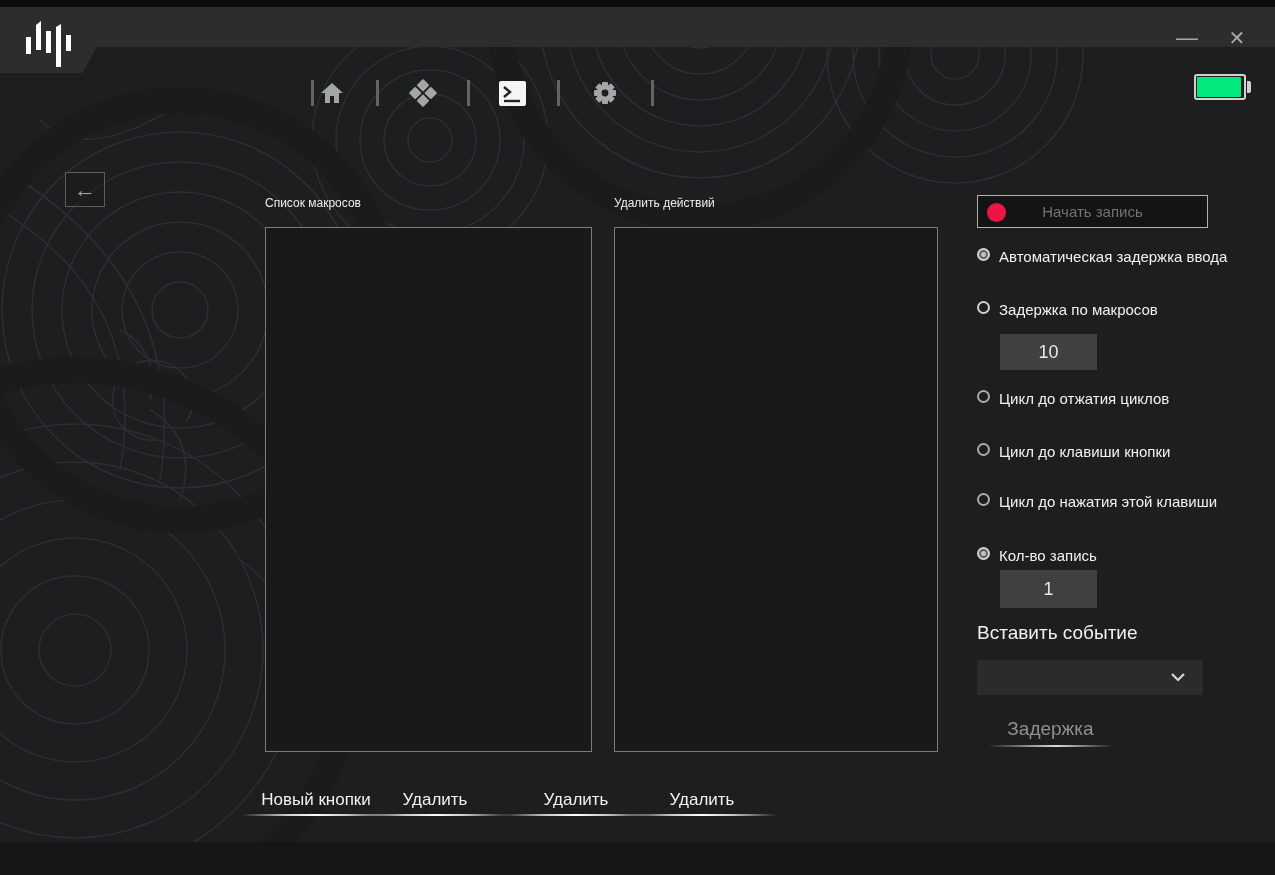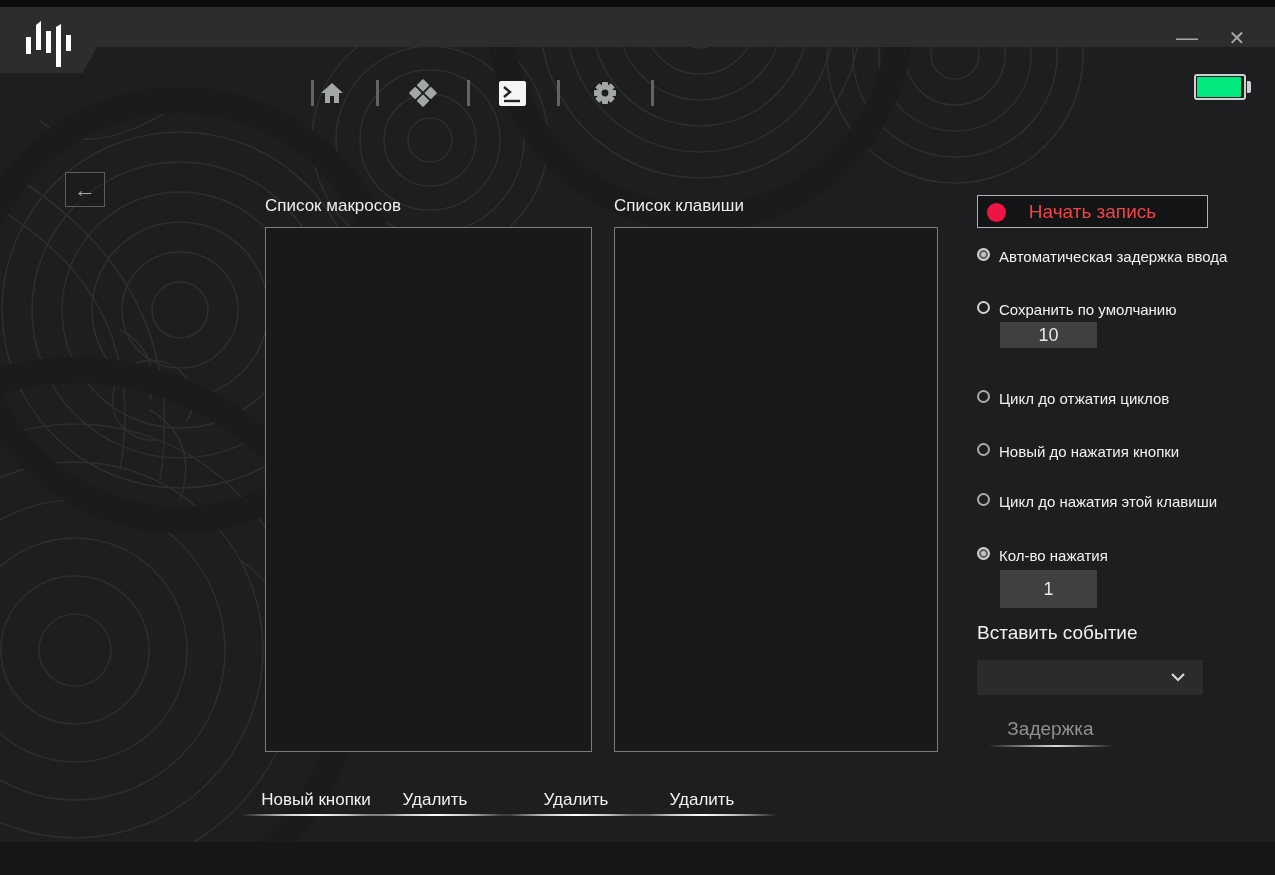--- a/index.html
+++ b/index.html
@@ -26,45 +26,45 @@
   .battery { position:absolute; left:1194px; top:74px; width:52px; height:26px;
              border:2px solid #ced2d2; border-radius:3px; z-index:3; }
   .battery-fill { position:absolute; left:1px; top:1px; height:20px; border-radius:1px; }
   .battery-nub { position:absolute; left:1247px; top:81px; width:4px; height:12px;
                  background:#ced2d2; border-radius:0 2px 2px 0; z-index:3; }
 
   .back-btn { position:absolute; left:65px; top:172px; width:40px; height:35px;
               border:1px solid #595d5e; color:#a3a8a8; font-size:22px; line-height:33px;
               text-align:center; z-index:3; cursor:pointer; background:rgba(25,26,27,.35); }
 
-  .list-title { position:absolute; top:196px; font-size:17px; color:#eeeeee; z-index:3; }
+  .list-title { position:absolute; top:196px; font-size:12px; color:#eeeeee; z-index:3; }
   .t-macros { left:265px; } .t-actions { left:614px; }
   .listbox { position:absolute; top:227px; height:525px; background:#18191a;
              border:1px solid #797c7d; z-index:3; }
   .lb-macros { left:265px; width:327px; }
   .lb-actions { left:614px; width:324px; }
 
   .record-btn { position:absolute; left:977px; top:195px; width:231px; height:33px;
                 border:1px solid #aeb1b1; background:#131415; z-index:3; cursor:pointer;
                 display:flex; align-items:center; }
   .record-dot { position:absolute; left:9px; top:7px; width:19px; height:19px; border-radius:50%; }
-  .record-label { width:100%; text-align:center; color:#ef4444; font-size:19px; }
+  .record-label { width:100%; text-align:center; color:#737373; font-size:15px; }
 
   .opt-row { position:absolute; left:977px; z-index:3; display:flex; align-items:flex-start; cursor:pointer; }
   .radio { width:13px; height:13px; border-radius:50%; margin-right:9px; flex:0 0 13px;
            border:2px solid #a9acad; }
   .radio.sel { border:none; background:#d3d5d5; position:relative; }
   .radio.sel::after { content:''; position:absolute; left:2px; top:2px; width:9px; height:9px;
                       border-radius:50%; border:2px solid #5f6263; background:#bfc1c1; box-sizing:border-box; }
   .opt-label { color:#f2f2f2; font-size:15px; white-space:nowrap; }
 
   .num-input { position:absolute; left:1000px; width:97px; background:#3f4041; border:none;
                color:#e9e7e5; font-size:18px; text-align:center; z-index:3;
                font-family:"Liberation Sans", sans-serif; }
-  .inp-delay { top:322px; height:26px; }
+  .inp-delay { top:334px; height:36px; }
   .inp-count { top:570px; height:38px; }
 
   .insert-title { position:absolute; left:977px; top:622px; font-size:19px; color:#f0f0f0; z-index:3;text-align:center; }
   .dropdown { position:absolute; left:977px; top:660px; width:226px; height:35px; background:#2a2b2c;
               z-index:3; cursor:pointer; display:flex; align-items:center; justify-content:flex-end; }
   .dropdown .chev { margin-right:18px; }
   .dd-value { flex:1; color:#e0e0e0; font-size:15px; padding-left:10px; }
 
   .save-btn { position:absolute; left:988px; top:718px; width:125px; text-align:center; z-index:3;
               color:#8d8f90; font-size:19px; cursor:pointer; }
@@ -206,58 +206,58 @@
   <div class="battery">
     <div class="battery-fill" style="width:44px; background:#00e87e;"></div>
   </div>
   <div class="battery-nub"></div>
 
   <div class="back-btn">←</div>
 
   <div class="list-title t-macros">Список макросов</div>
   <div class="listbox lb-macros"></div>
 
-  <div class="list-title t-actions">Список клавиши</div>
+  <div class="list-title t-actions">Удалить действий</div>
   <div class="listbox lb-actions"></div>
 
   <div class="record-btn">
     <div class="record-dot" style="background:#ee1545;"></div>
     <div class="record-label">Начать запись</div>
   </div>
 
   <div class="opt-row" style="top:248px">
     <div class="radio sel"></div>
     <div class="opt-label">Автоматическая задержка ввода</div>
   </div>
 
   <div class="opt-row" style="top:301px">
     <div class="radio" style="border-color:#cfd2d2"></div>
-    <div class="opt-label">Сохранить по умолчанию</div>
+    <div class="opt-label">Задержка по макросов</div>
   </div>
 
   <input class="num-input inp-delay" value="10" style="">
 
   <div class="opt-row" style="top:390px">
     <div class="radio"></div>
     <div class="opt-label">Цикл до отжатия циклов</div>
   </div>
 
   <div class="opt-row" style="top:443px">
     <div class="radio"></div>
-    <div class="opt-label">Новый до нажатия кнопки</div>
+    <div class="opt-label">Цикл до клавиши кнопки</div>
   </div>
 
   <div class="opt-row" style="top:493px">
     <div class="radio"></div>
     <div class="opt-label">Цикл до нажатия этой клавиши</div>
   </div>
 
   <div class="opt-row" style="top:547px">
     <div class="radio sel"></div>
-    <div class="opt-label">Кол-во нажатия</div>
+    <div class="opt-label">Кол-во запись</div>
   </div>
 
   <input class="num-input inp-count" value="1" style="">
 
   <div class="insert-title">Вставить событие</div>
 
   <div class="dropdown">
     <div class="dd-value"></div>
     <svg class="chev" width="14" height="9" viewBox="0 0 14 9">
       <polyline points="1,1 7,7 13,1" fill="none" stroke="#d4d7d7" stroke-width="2.2"></polyline>

